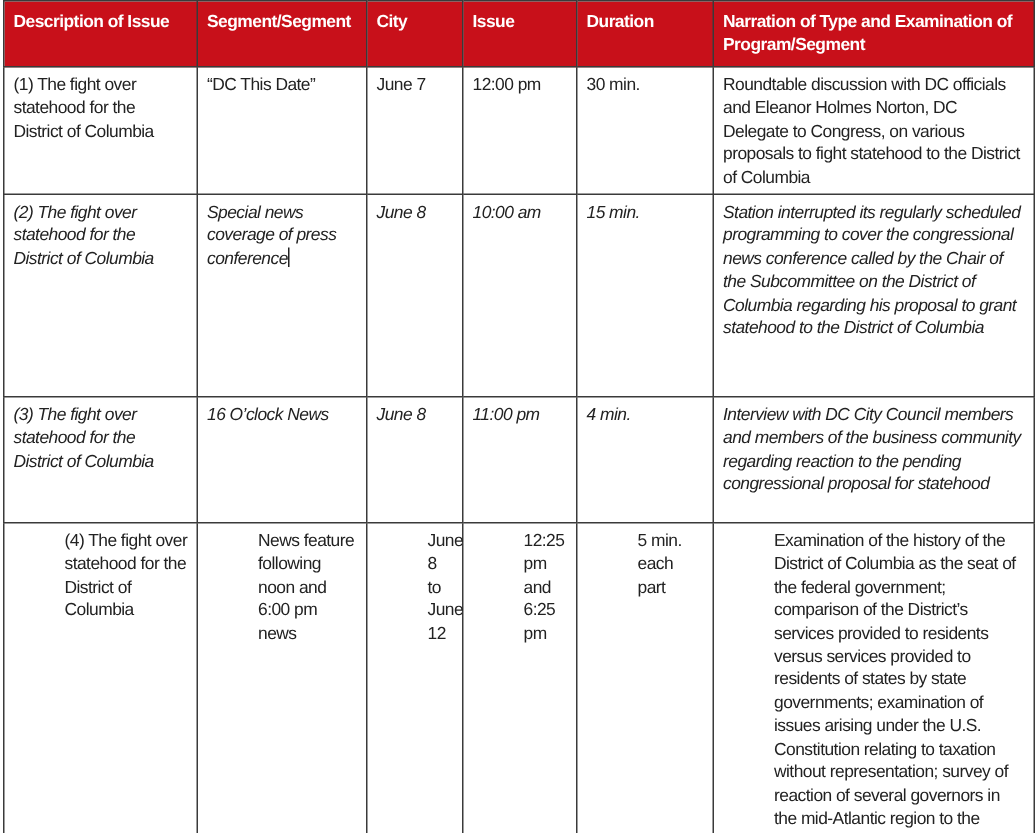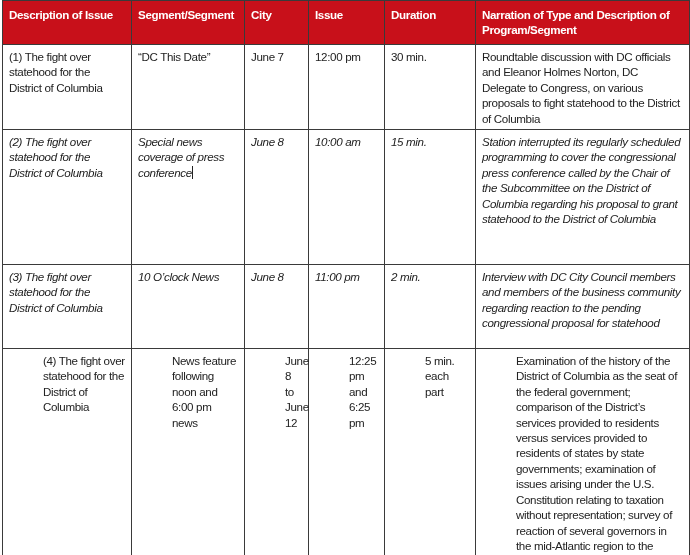--- a/index.html
+++ b/index.html
@@ -53,46 +53,46 @@
       <col class="c5">
       <col class="c6">
   </colgroup>
   <thead>
     <tr>
       <th>Description of Issue</th>
       <th>Segment/Segment</th>
       <th>City</th>
       <th>Issue</th>
       <th>Duration</th>
-      <th>Narration of Type and Description of Program/Segment</th>
+      <th>Narration of Type and Examination of Program/Segment</th>
     </tr>
   </thead>
   <tbody>
     <tr class="r1">
       <td>(1) The fight over statehood for the District of Columbia</td>
       <td>“DC This Date”</td>
       <td>June 7</td>
       <td>12:00 pm</td>
       <td>30 min.</td>
       <td>Roundtable discussion with DC officials and Eleanor Holmes Norton, DC Delegate to Congress, on various proposals to fight statehood to the District of Columbia</td>
     </tr>
     <tr class="r2">
       <td>(2) The fight over statehood for the District of Columbia</td>
       <td><span>Special news coverage of press conference</span><span class="caret"></span></td>
       <td>June 8</td>
       <td>10:00 am</td>
       <td>15 min.</td>
-      <td>Station interrupted its regularly scheduled programming to cover the congressional press conference called by the Chair of the Subcommittee on the District of Columbia regarding his proposal to grant statehood to the District of Columbia</td>
+      <td>Station interrupted its regularly scheduled programming to cover the congressional news conference called by the Chair of the Subcommittee on the District of Columbia regarding his proposal to grant statehood to the District of Columbia</td>
     </tr>
     <tr class="r3">
       <td>(3) The fight over statehood for the District of Columbia</td>
-      <td>10 O’clock News</td>
+      <td>16 O’clock News</td>
       <td>June 8</td>
       <td>11:00 pm</td>
-      <td>2 min.</td>
+      <td>4 min.</td>
       <td>Interview with DC City Council members and members of the business community regarding reaction to the pending congressional proposal for statehood</td>
     </tr>
     <tr class="r4">
       <td>(4) The fight over statehood for the District of Columbia</td>
       <td>News feature following noon and 6:00 pm news</td>
       <td>June 8 to June 12</td>
       <td>12:25 pm and 6:25 pm</td>
       <td>5 min. each part</td>
       <td>Examination of the history of the District of Columbia as the seat of the federal government; comparison of the District’s services provided to residents versus services provided to residents of states by state governments; examination of issues arising under the U.S. Constitution relating to taxation without representation; survey of reaction of several governors in the mid-Atlantic region to the current statehood proposal</td>
     </tr>

